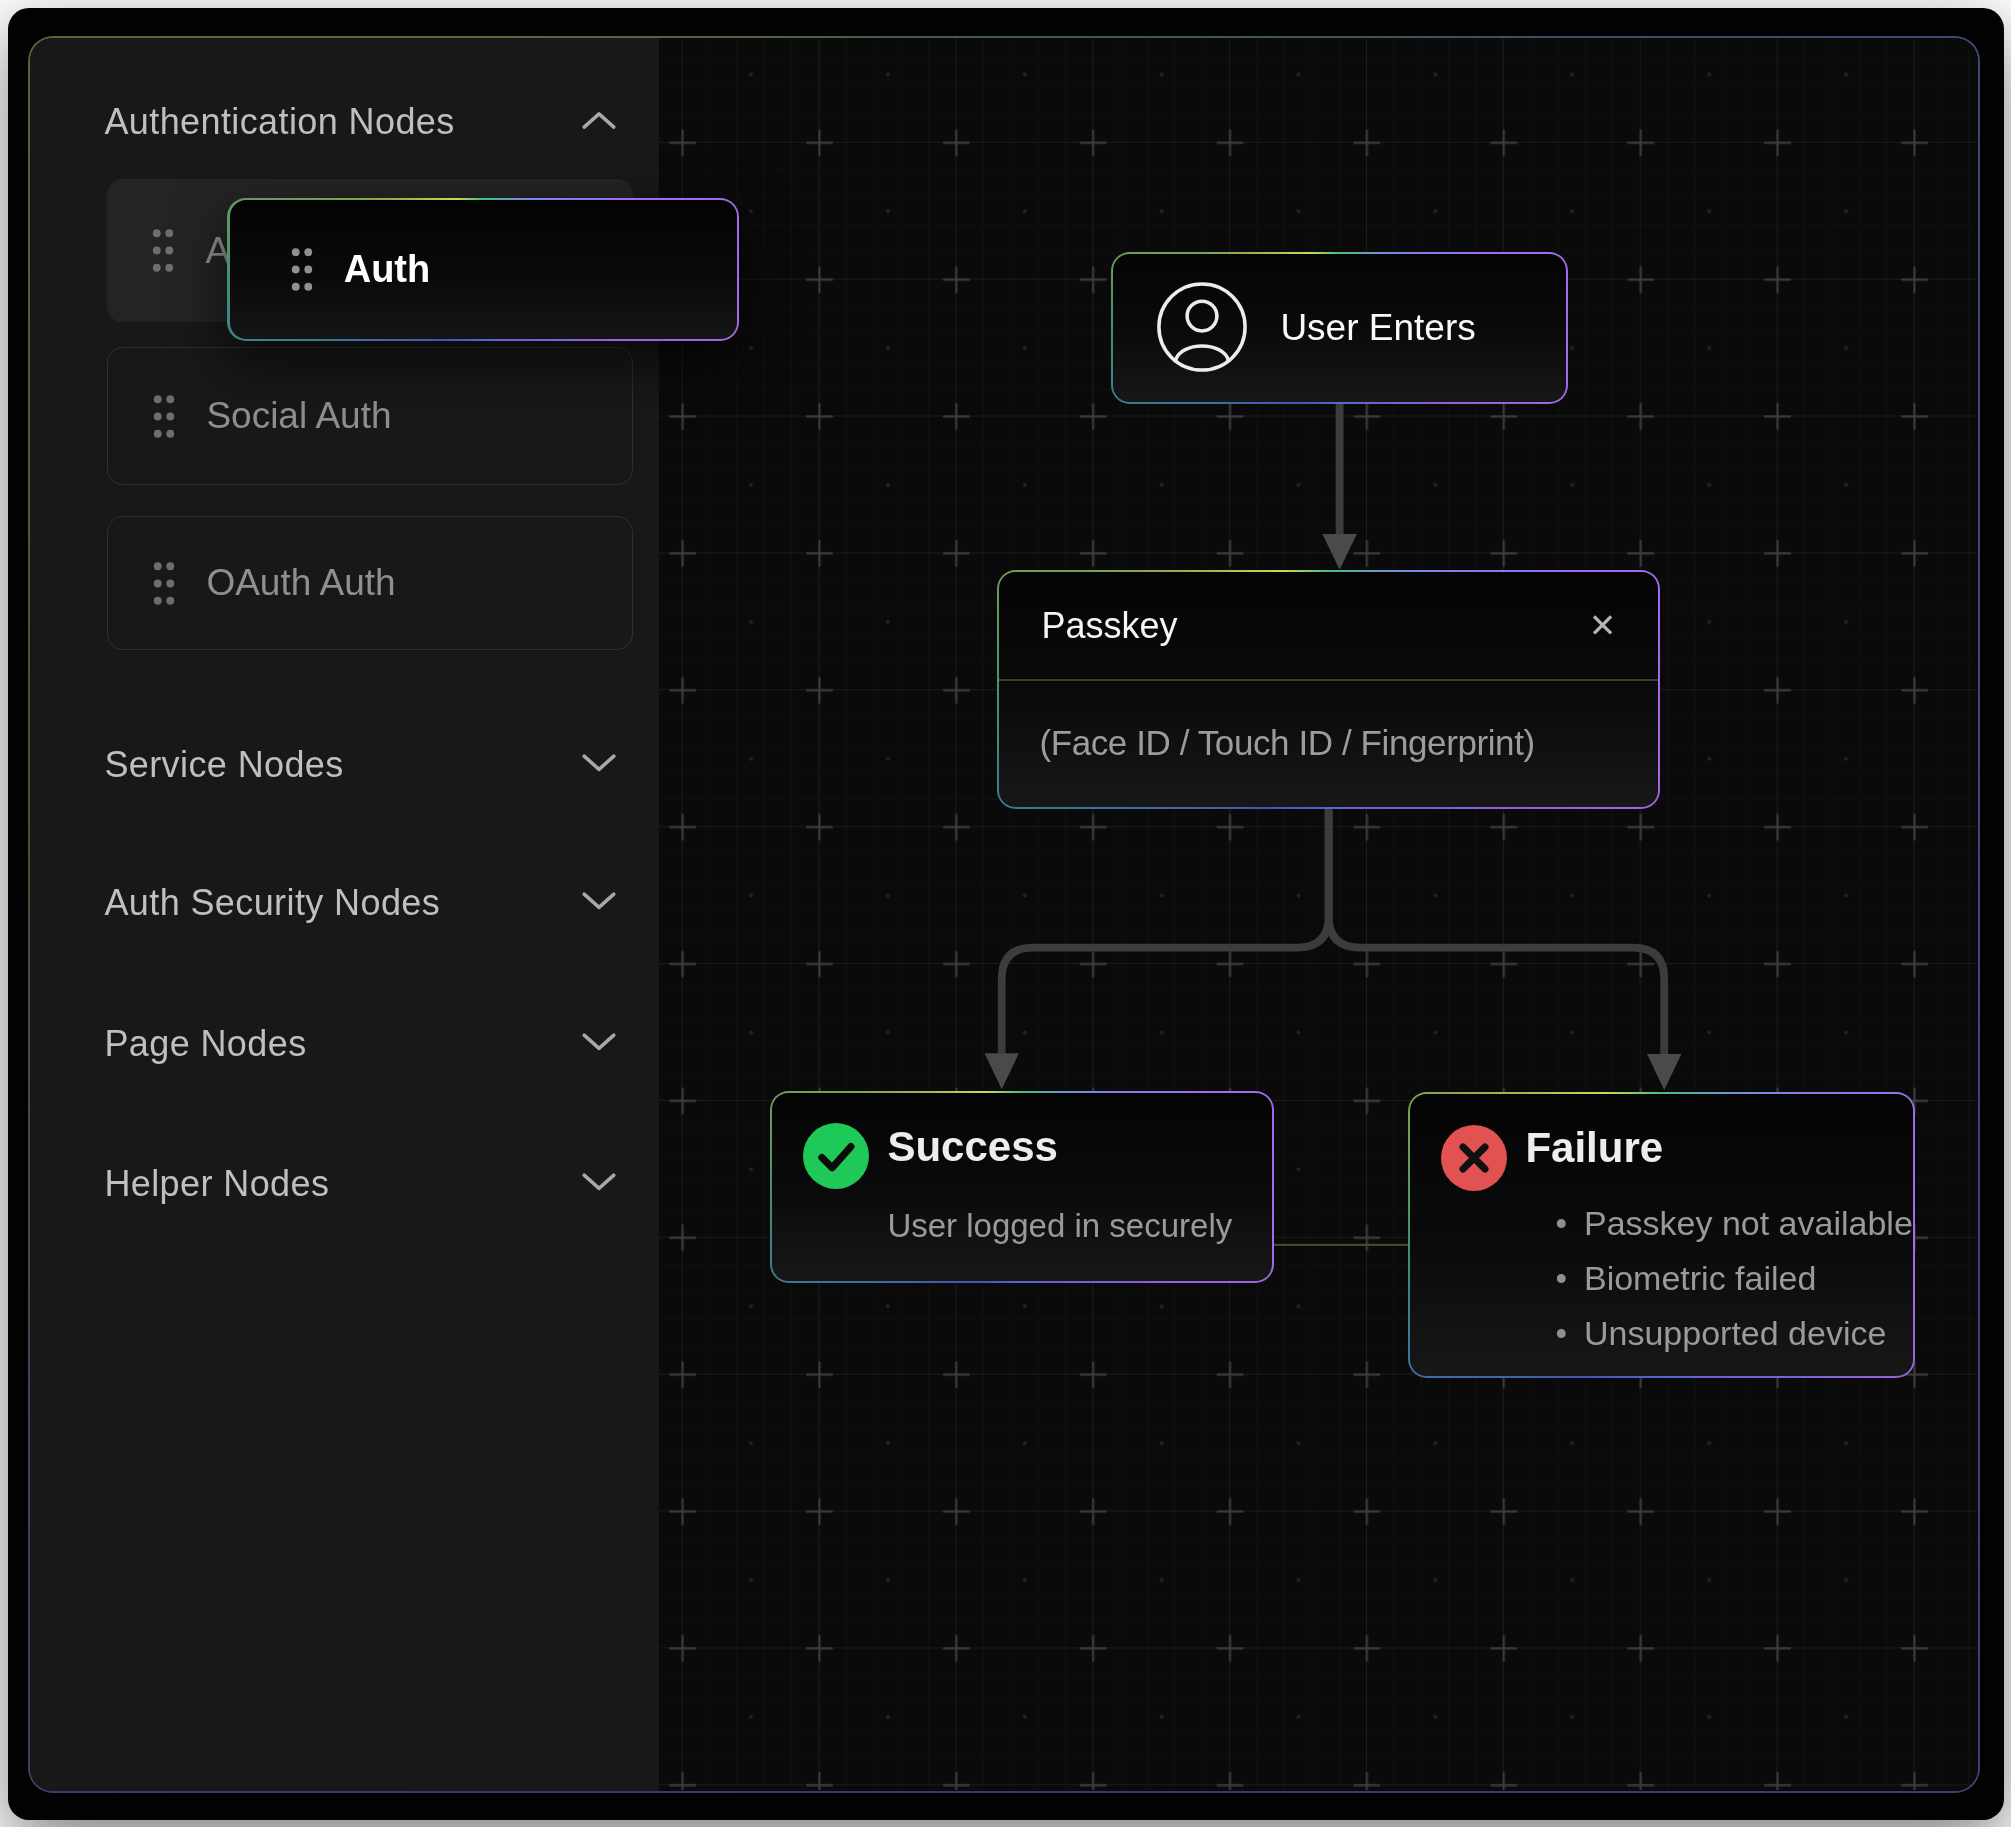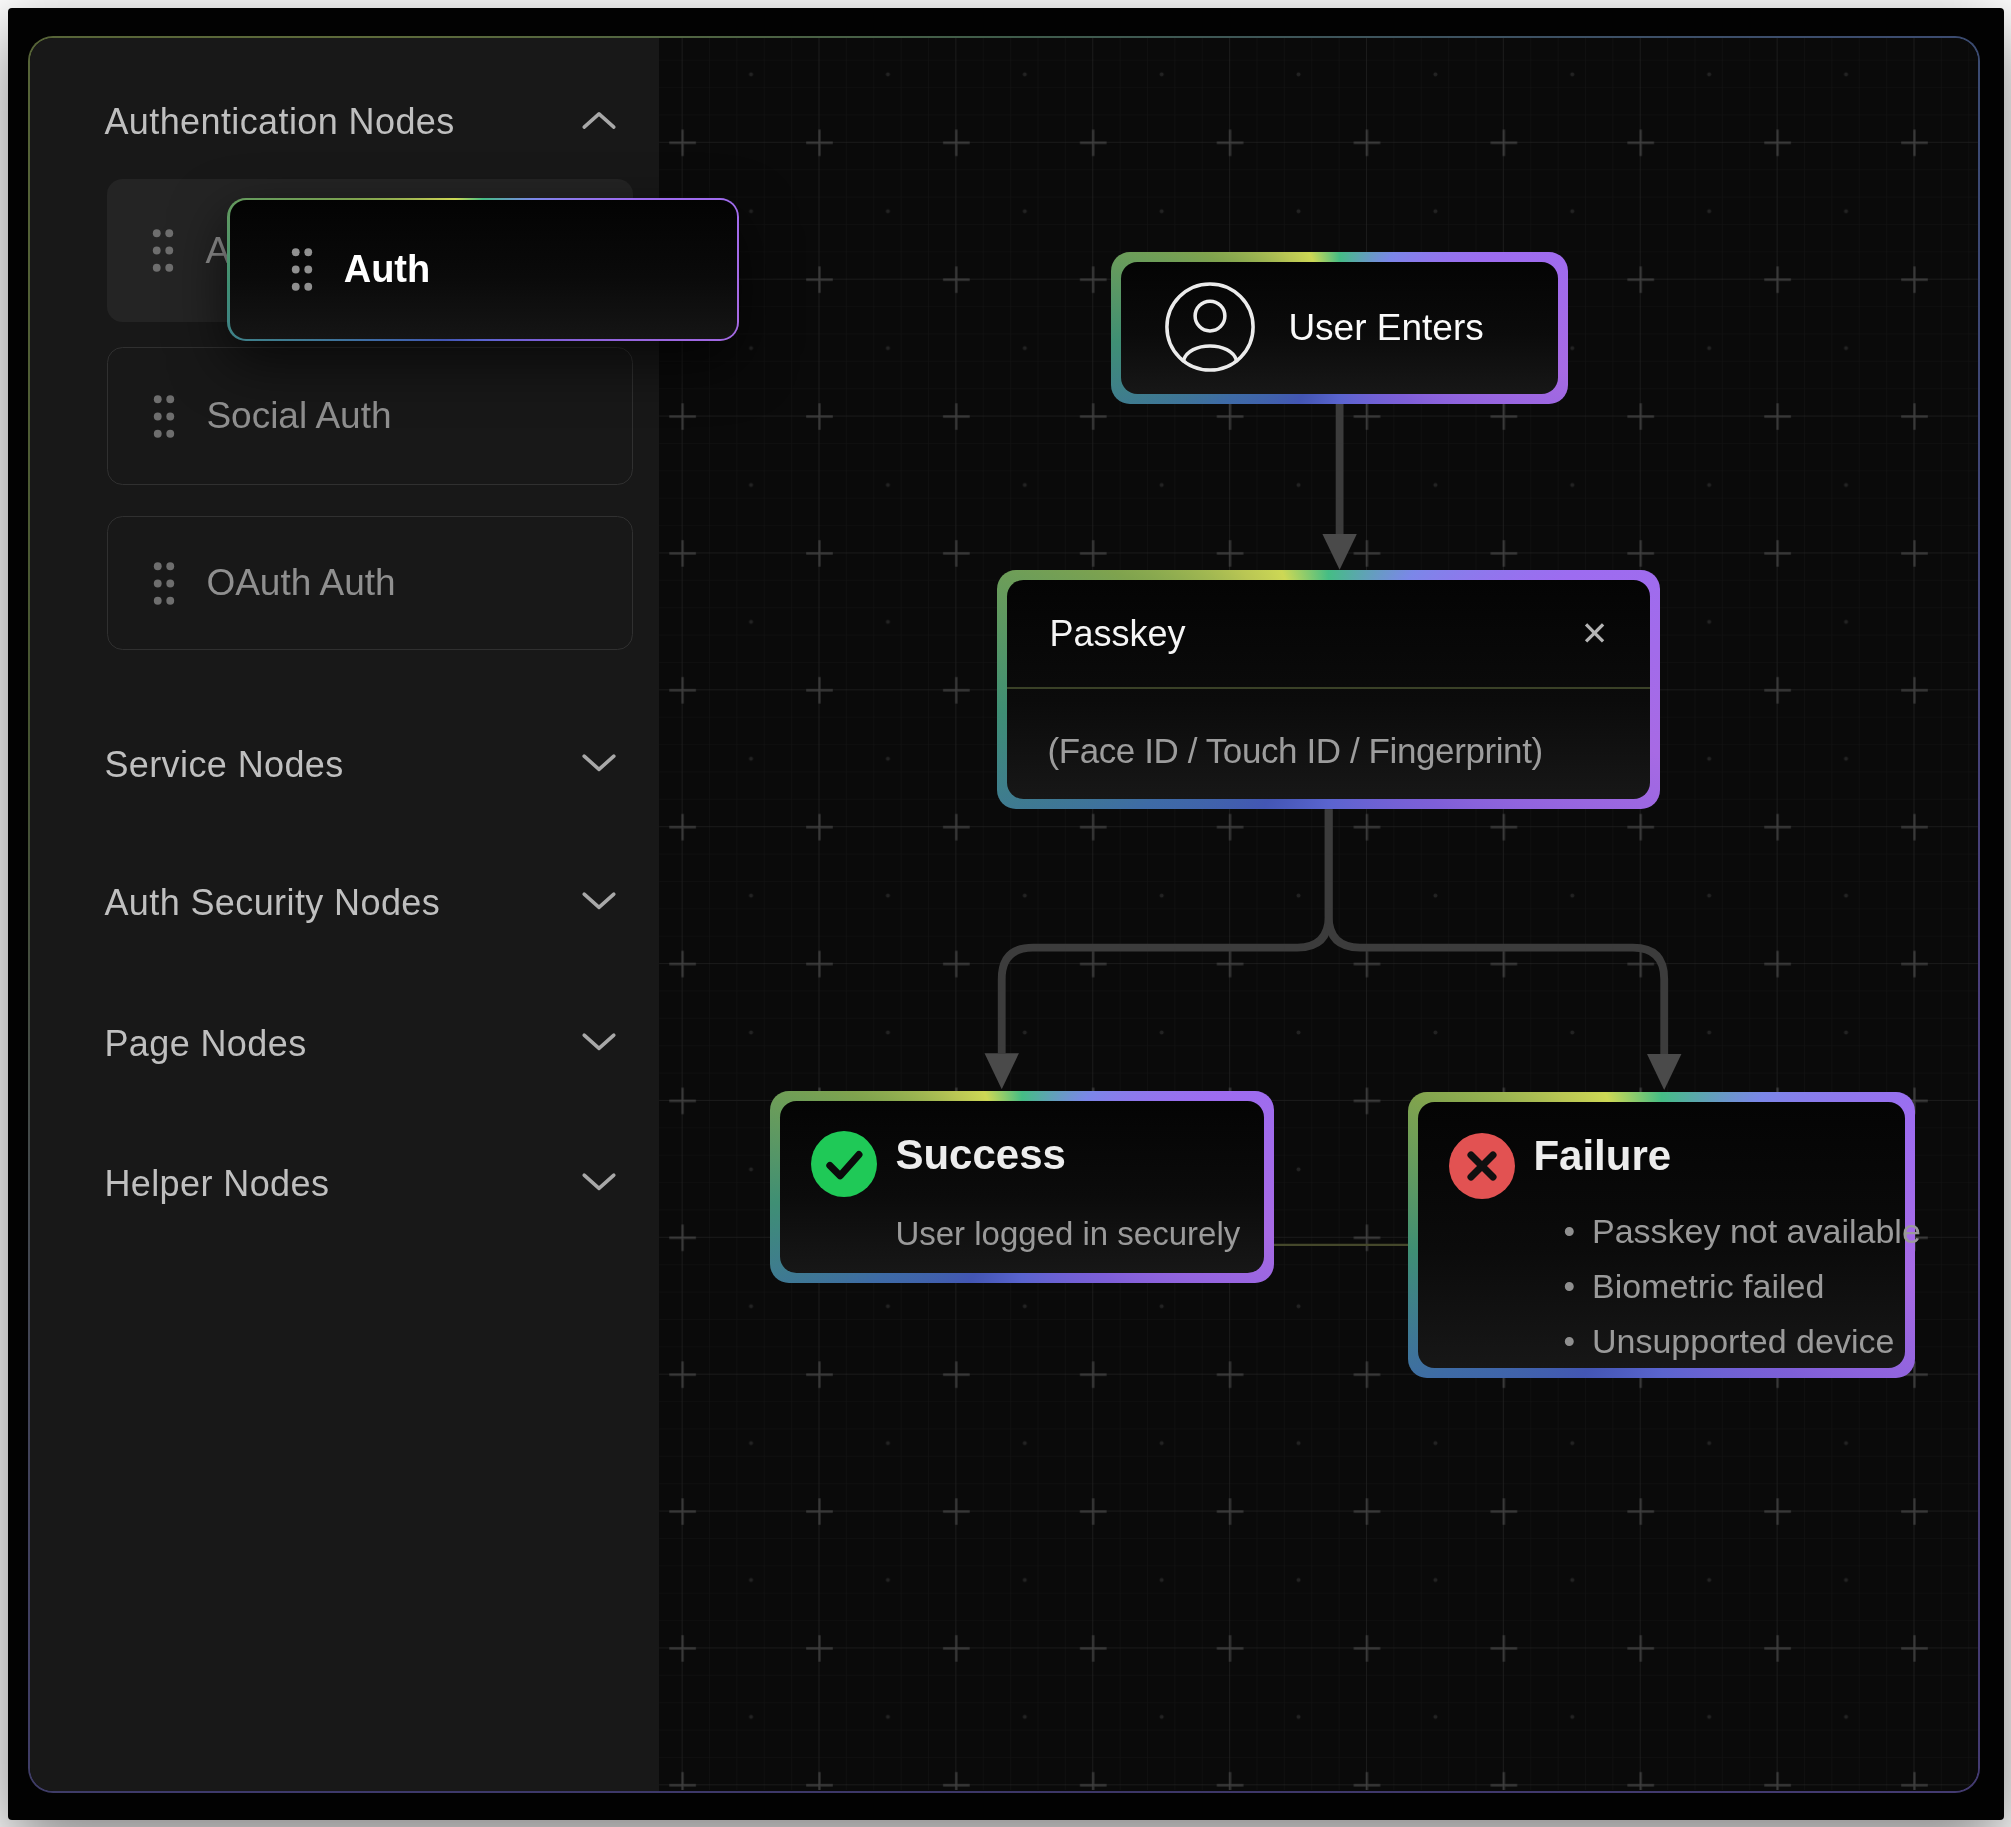--- a/index.html
+++ b/index.html
@@ -2,21 +2,21 @@
 <html style="font-size:12.5px"><head>
 <meta charset="utf-8">
 <style>
   * { box-sizing: border-box; margin: 0; padding: 0; }
   body { margin: 0; background: #ffffff; font-family: "Liberation Sans", sans-serif; }
 
   .stage { position: relative; width: 2012px; height: 1827px; background: #ffffff; overflow: hidden; }
 
   .window {
     position: absolute; left: 7.8px; top: 7.8px; width: 1996px; height: 1812px;
-    background: #020202; border-radius: 4px;
+    background: #020202; border-radius: 21px;
     box-shadow: 0 23.5px 70px rgba(0,0,0,.5);
   }
 
   .panel {
     position: absolute; left: 20.3px; top: 28px; width: 1952px; height: 1757px;
     border-radius: 25px; padding: 2.3px;
     background: conic-gradient(from 0deg,
       #3f5c4a 0%, #3b4a72 14%, #4a3f7a 26%, #3c3666 48%,
       #3e3a6b 62%, #465431 78%, #5d6a3a 90%, #3f5c4a 100%);
   }
@@ -61,21 +61,21 @@
     background: linear-gradient(180deg, #030303 0%, #0a0a0a 55%, #151515 100%);
     display: flex; align-items: center; padding-left: 61px; gap: 31px;
   }
   .drag-ghost-body .ghost-label { font-size: 38px; font-weight: 700; color: #ffffff; }
 
   
   .canvas { position: relative; flex: 1; height: 100%; background: #0a0a0a; }
   .canvas svg.layer { position: absolute; left: 0; top: 0; }
 
   .node {
-    position: absolute; z-index: 5; border-radius: 19px; padding: 10px;
+    position: absolute; z-index: 5; border-radius: 19px; padding: 2px;
     background: conic-gradient(from 0deg,
       #45bd85 0%, #7b87e8 10%, #9d6cf0 18%, #a76ae4 28%, #7e5fd8 38%,
       #5a64cf 50%, #4356b4 58%, #3e6ba6 66%, #3f8f74 74%, #7fa34e 83%,
       #b9c654 90%, #cdd855 94%, #45bd85 100%);
   }
   .node-body {
     position: relative; width: 100%; height: 100%; border-radius: 16.4px;
     background: linear-gradient(180deg, #040404 0%, #0b0b0b 55%, #171717 100%);
   }
 

